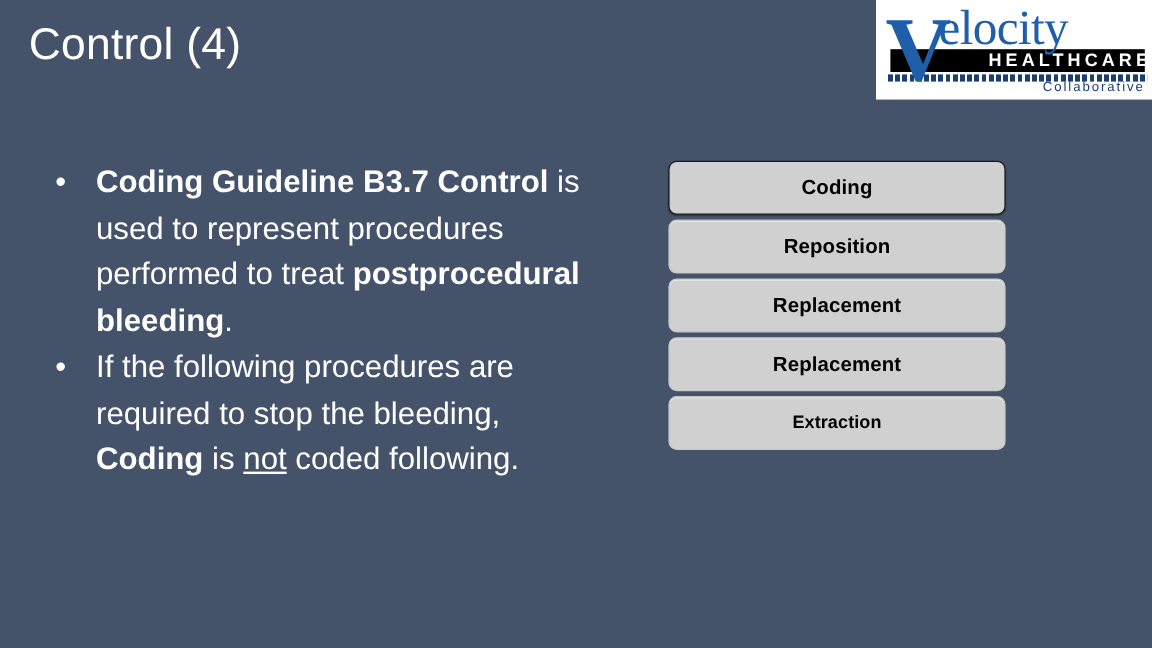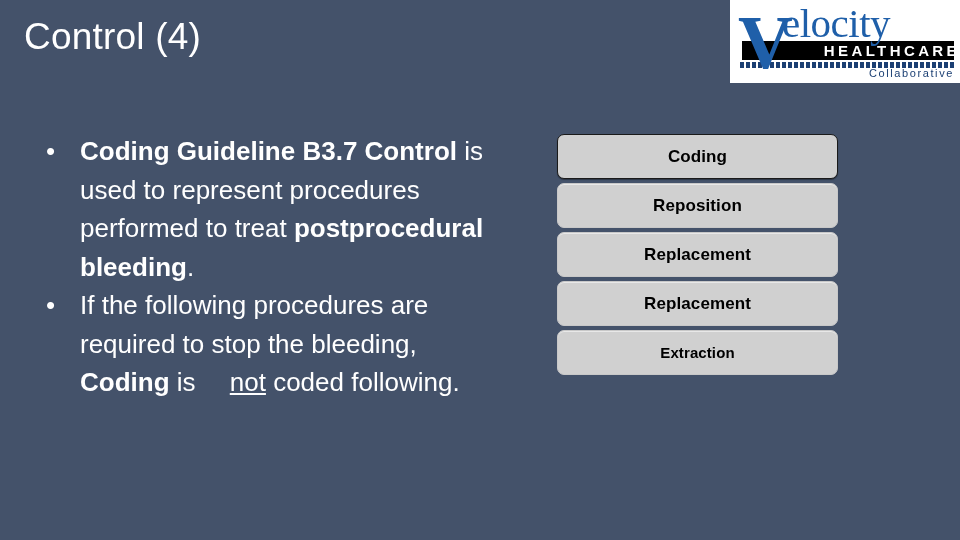--- a/index.html
+++ b/index.html
@@ -144,21 +144,21 @@
     position: absolute;
     left: 14px;
     top: 0;
     width: 34px;
     font-size: 26px;
     line-height: 38.5px;
     color: #ffffff;
     text-align: left;
   }
   .bullet-text b { font-weight: 700; }
-  .bullet-text u { text-decoration: underline; margin-left: 27px; }
+  .bullet-text u { text-decoration: underline; }
 
   
   #buttons-col {
     position: absolute;
     left: 557px;
     top: 134px;
     width: 281px;
   }
   .proc-button {
     position: relative;

